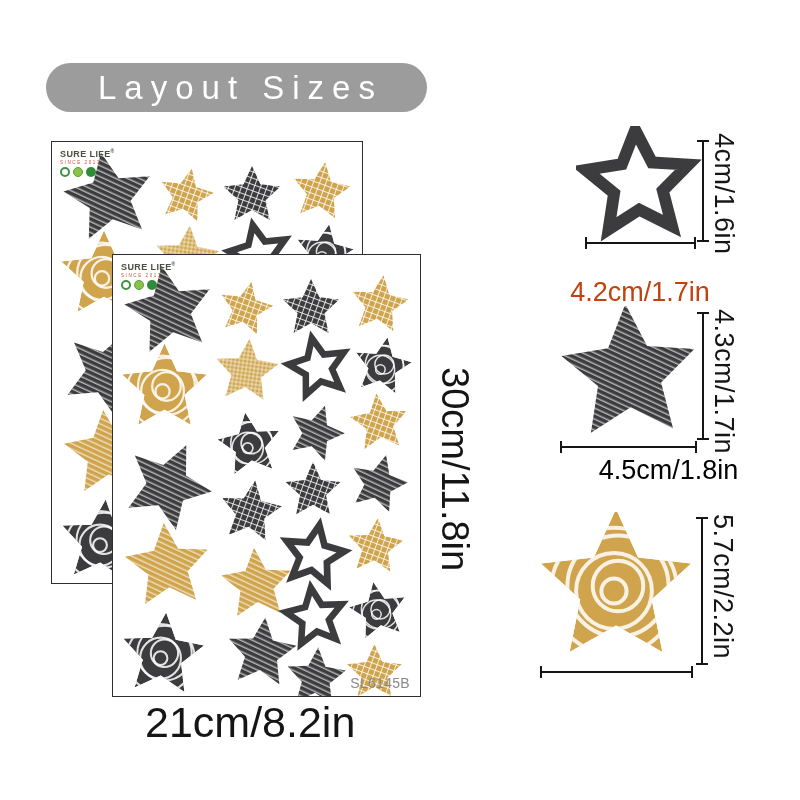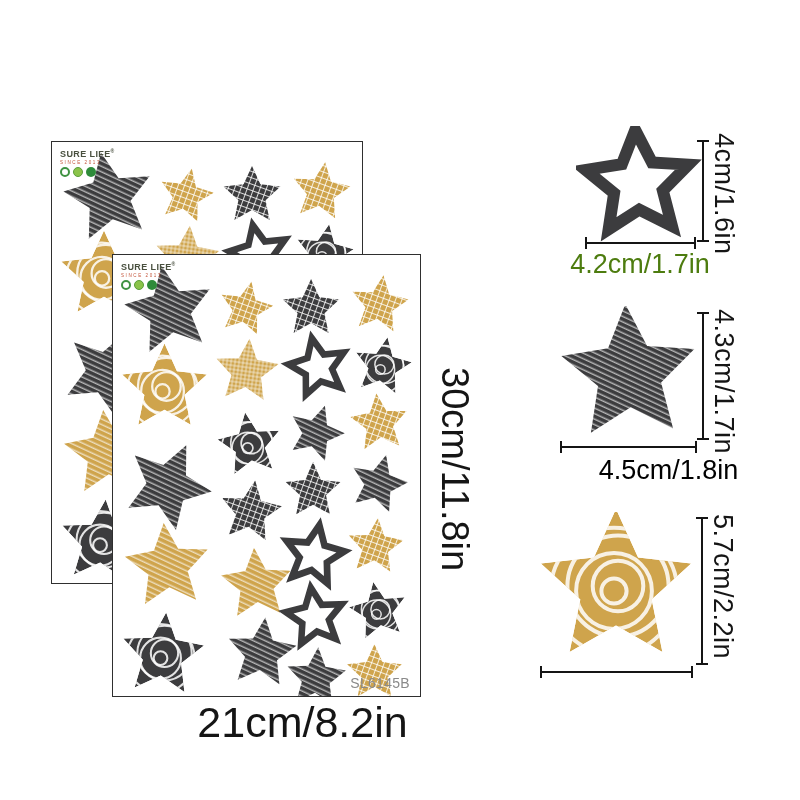--- a/index.html
+++ b/index.html
@@ -29,21 +29,21 @@
   .badge{width:10px;height:10px;border-radius:50%;display:inline-block;box-sizing:border-box;}
   .badge.b1{background:#ffffff;border:2px solid #3f9242;}
   .badge.b2{background:#8bc34a;border:1.5px solid #5a9e3a;}
   .badge.b3{background:#2e8b3a;}
 
   .sku{position:absolute;right:10px;bottom:5px;font-size:14px;color:#8a8a8a;z-index:3;letter-spacing:0.3px;}
 
   
   .main-h-label{position:absolute;left:476px;top:367px;font-size:38px;color:#141414;white-space:nowrap;
                 transform:rotate(90deg);transform-origin:left top;}
-  .main-w-label{position:absolute;left:145px;top:698px;width:315px;text-align:center;
+  .main-w-label{position:absolute;left:145px;top:698px;width:315px;text-align:left;
                 font-size:43px;color:#141414;}
 
   
   .sample-svg{position:absolute;}
   #sample-svg-0{left:576px;top:126px;}
   #sample-svg-1{left:556px;top:306px;}
   #sample-svg-2{left:534px;top:512px;}
 
   
   .vline{position:absolute;width:2px;background:#151515;}
@@ -69,20 +69,23 @@
   .hlabel{position:absolute;font-size:27px;color:#151515;text-align:center;}
   .hlabel.s0{left:560px;top:249px;width:160px;}
   .hlabel.s1{left:552px;top:455px;width:153px;}
   .hlabel.s2{left:532px;top:679px;width:169px;}
 </style>
 </head>
 <body>
 
 <div class="stage">
 
+  <div class="banner" id="banner" style="background: rgb(156, 156, 156);">
+    <span class="banner-label" id="banner-label" style="color: rgb(255, 255, 255);">Layout Sizes</span>
+  </div>
 
 
   <div class="sheet sheet-back">
     <svg id="sheet-svg-back" viewBox="0 0 310 443" preserveAspectRatio="none">
         <defs>
           <pattern id="b-streak-dark" width="5" height="5" patternUnits="userSpaceOnUse" patternTransform="rotate(25)">
             <rect x="0" y="0" width="5" height="5" fill="#3c3c3e"></rect>
             <line x1="0" y1="1.2" x2="5" y2="1.2" stroke="#ffffff" stroke-width="1" opacity="0.9"></line>
           </pattern>
           <pattern id="b-hatch-dark" width="6" height="6" patternUnits="userSpaceOnUse" patternTransform="rotate(20)">
@@ -349,21 +352,21 @@
           <rect x="0" y="0" width="4" height="4" fill="#cfa44c"></rect>
           <line x1="0" y1="1" x2="4" y2="1" stroke="#ffffff" stroke-width="0.7" opacity="0.9"></line>
           <line x1="1" y1="0" x2="1" y2="4" stroke="#ffffff" stroke-width="0.7" opacity="0.9"></line>
         </pattern>
       </defs>
       <polygon points="59.2,4.1 76.0,36.5 112.4,38.6 86.8,64.6 96.0,100.0 63.3,83.6 32.6,103.3 38.1,67.2 9.8,44.0 45.9,38.1" fill="none" stroke="#3c3c3e" stroke-width="11.9" stroke-linejoin="miter" stroke-miterlimit="8"></polygon>
     </svg>
   <div class="vline s0"></div>
   <div class="vlabel s0" style="color: rgb(21, 21, 21);">4cm/1.6in</div>
   <div class="hline s0"></div>
-  <div class="hlabel s0" style="color: #4d7c0f;">4.2cm/1.7in</div>
+  <div class="hlabel s0" style="color: #c2410c; margin-top: 28px;">4.2cm/1.7in</div>
 
   <svg class="sample-svg" id="sample-svg-1" width="146" height="140" viewBox="0 0 146 140">
       <defs>
         <pattern id="smp1-streak-dark" width="5" height="5" patternUnits="userSpaceOnUse" patternTransform="rotate(25)">
           <rect x="0" y="0" width="5" height="5" fill="#3c3c3e"></rect>
           <line x1="0" y1="1.2" x2="5" y2="1.2" stroke="#ffffff" stroke-width="1" opacity="0.9"></line>
         </pattern>
         <pattern id="smp1-hatch-dark" width="6" height="6" patternUnits="userSpaceOnUse" patternTransform="rotate(20)">
           <rect x="0" y="0" width="6" height="6" fill="#3c3c3e"></rect>
           <line x1="0" y1="1.5" x2="6" y2="1.5" stroke="#ffffff" stroke-width="0.9" opacity="0.9"></line>

